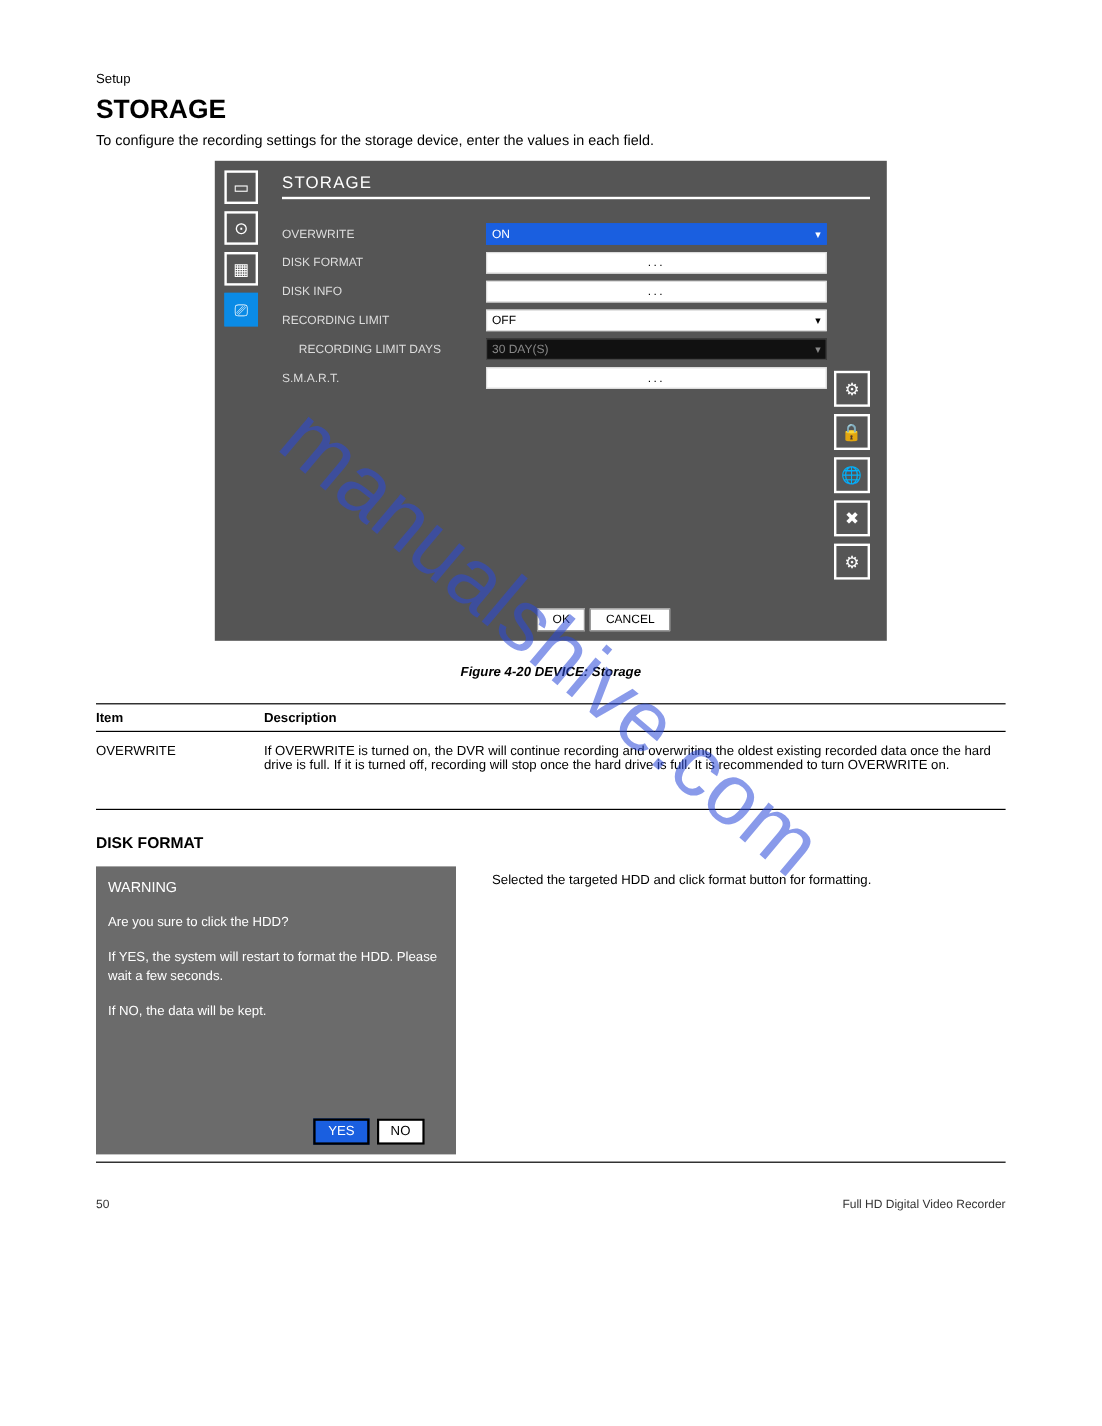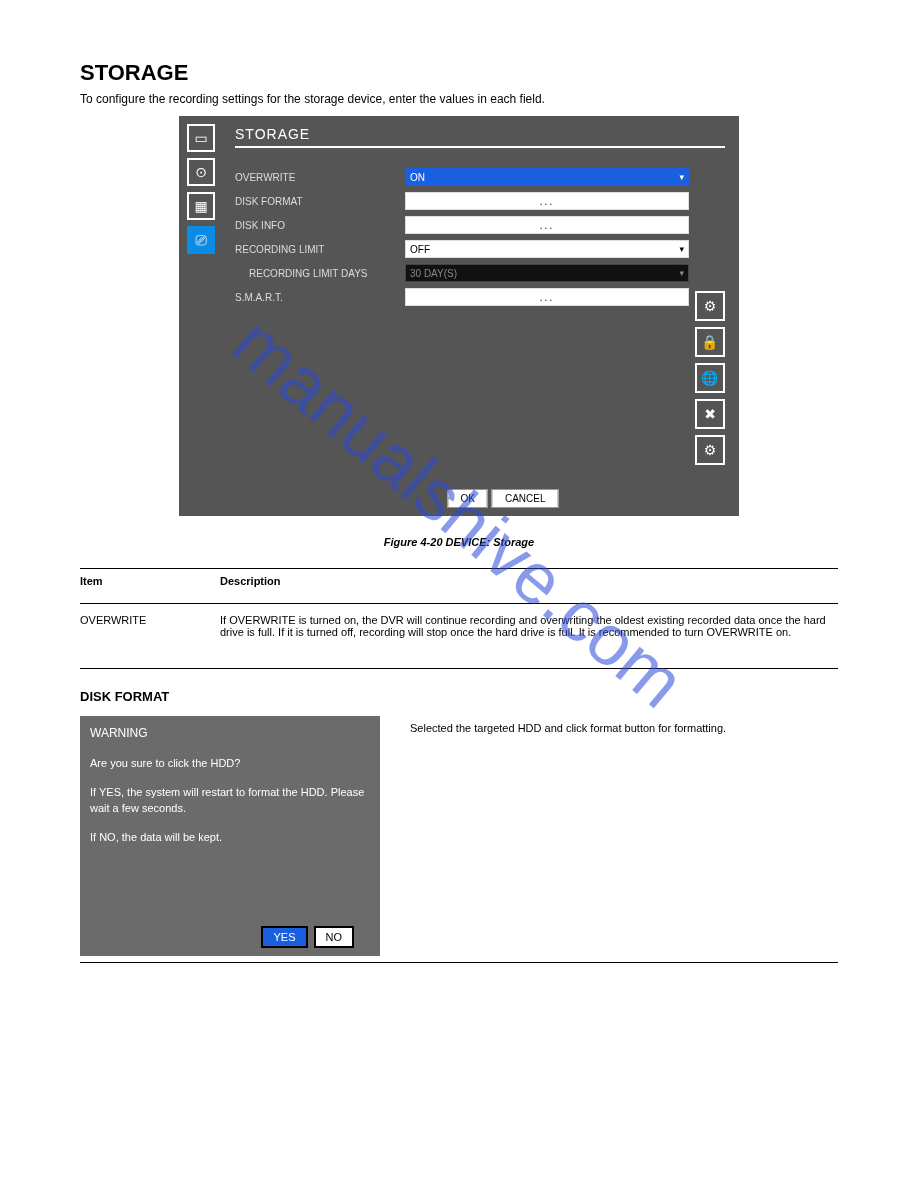--- a/index.html
+++ b/index.html
@@ -32,21 +32,21 @@
   .ss-footer-btns { position: absolute; bottom: 8px; left: 50%; transform: translateX(-50%); display: flex; gap: 4px; margin-left: 44px; }
   .ss-footer-btns .btn { background: #fff; color: #000; font-size: 10px; padding: 3px 12px; border: 1px solid #999; }
 
   
   .watermark { position: absolute; left: 50%; top: 50%; transform: translate(-50%, -50%) rotate(40deg); transform-origin: center; font-size: 72px; color: #2a49d9; opacity: 0.55; pointer-events: none; z-index: 5; font-family: cursive, 'Segoe Script', sans-serif; white-space: nowrap; }
   .wm-wrap { position: relative; }
 
   
   .figno { text-align: center; font-size: 11px; font-weight: bold; margin-bottom: 20px; font-style: italic; }
   .tbl { width: 100%; border-collapse: collapse; font-size: 11px; margin-bottom: 20px; }
-  .tbl th { text-align: left; font-weight: bold; padding: 6px 0 16px 0; border-top: 1px solid #000; border-bottom: 1px solid #000; }
+  .tbl th { text-align: left; font-weight: bold; padding: 6px 0 4px 0; border-top: 1px solid #000; border-bottom: 1px solid #000; }
   .tbl td { padding: 10px 0 30px 0; border-bottom: 1px solid #000; vertical-align: top; }
   .tbl td.c1 { width: 140px; }
 
   .disk-format-title { font-size: 13px; font-weight: bold; margin-bottom: 12px; }
 
   
   .warn-row { display: flex; align-items: flex-start; gap: 30px; border-bottom: 1px solid #000; padding-bottom: 6px; }
   .warn-ss { width: 300px; height: 240px; background: #6b6b6b; color: #fff; font-size: 11px; padding: 10px; position: relative; }
   .warn-ss .wtitle { font-size: 12px; margin-bottom: 16px; }
   .warn-ss p { margin-bottom: 14px; line-height: 1.4; }
@@ -57,20 +57,21 @@
   .warn-text { flex: 1; font-size: 11px; line-height: 1.5; padding-top: 4px; }
 
   .footer-pg { display: flex; justify-content: space-between; font-size: 10px; margin-top: 30px; color: #333; }
 </style>
 </head>
 <body>
 
 <div class="page">
   <div class="wm-wrap">
 
+  <div class="page-header-small">Setup</div>
   <div class="header-title">STORAGE</div>
   <div class="header-sub">To configure the recording settings for the storage device, enter the values in each field.</div>
 
   <div class="watermark">manualshive.com</div>
 
   <div class="screenshot">
     <div class="ss-left">
       <div class="sbtn">
             <span>▭</span>
           </div>
@@ -177,15 +178,19 @@
       <p>If YES, the system will restart to format the HDD. Please wait a few seconds.</p>
       <p>If NO, the data will be kept.</p>
       <div class="warn-btns">
         <div class="b yes">YES</div>
         <div class="b no">NO</div>
       </div>
     </div>
     <div class="warn-text">Selected the targeted HDD and click format button for formatting.</div>
   </div>
 
+  <div class="footer-pg">
+    <span>50</span>
+    <span>Full HD Digital Video Recorder</span>
+  </div>
 
   </div>
 </div>
 
 </body></html>

